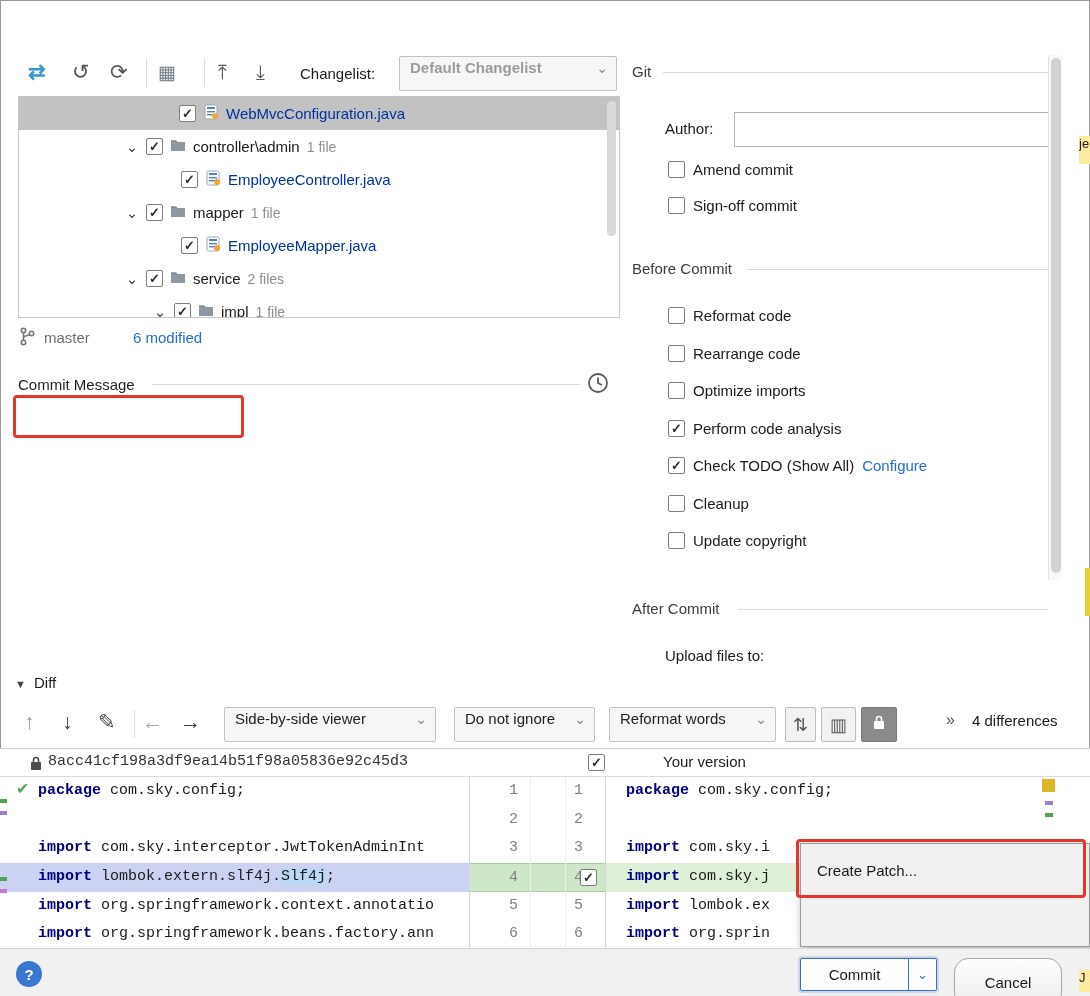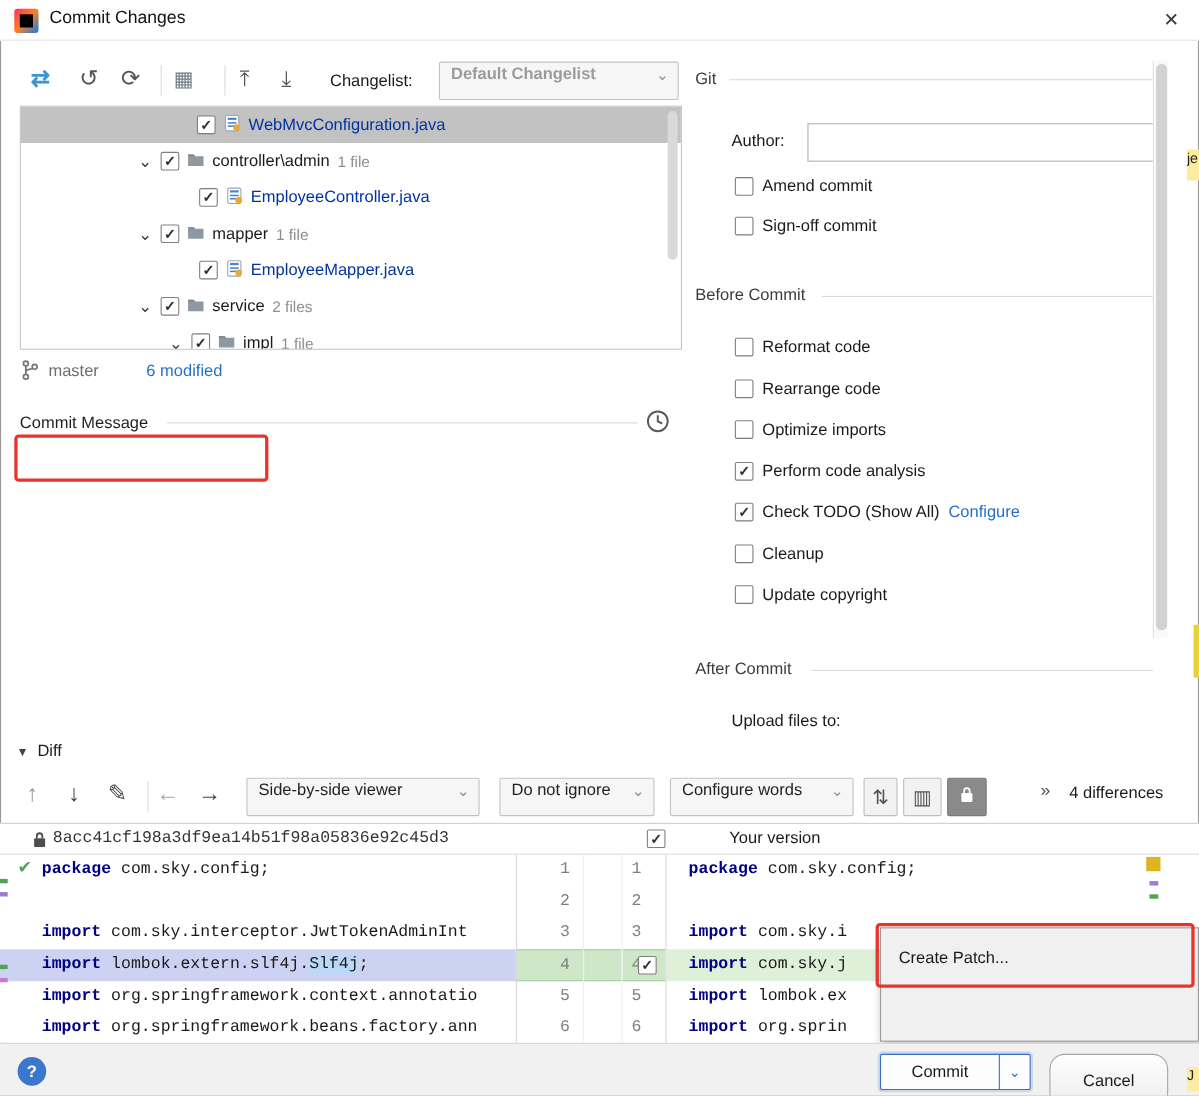--- a/index.html
+++ b/index.html
@@ -75,25 +75,20 @@
   .commitbtn .main{flex:1;display:flex;align-items:center;justify-content:center;color:#1a1a1a}
   .commitbtn .arrow{width:28px;border-left:1px solid #3a70c0;display:flex;align-items:center;justify-content:center;color:#3a70c0;font-size:13px}
   .cancelbtn{position:absolute;left:954px;top:958px;width:108px;height:49px;border:1px solid #a6a6a6;background:linear-gradient(#fefefe,#ededed);display:flex;align-items:center;justify-content:center;border-radius:14px;cursor:pointer;color:#1a1a1a}
   .frag{position:absolute;background:#fdeb9f;overflow:hidden;font-size:13px;color:#222;line-height:15px}
 </style>
 </head>
 <body>
 
 <div class="win">
 
-  <div class="titlebar">
-    <div class="app-logo"></div>
-    <div class="wtitle">Commit Changes</div>
-    <div class="wclose">✕</div>
-  </div>
 
   <span class="ic" style="left:28px;top:59px;color:#3a95d0;font-weight:bold">⇄</span>
   <span class="ic" style="left:72px;top:59px">↺</span>
   <span class="ic" style="left:110px;top:59px">⟳</span>
   <div class="vsep" style="left:146px;top:59px"></div>
   <span class="ic" style="left:158px;top:60px;color:#6f7b85;font-size:19px">▦</span>
   <div class="vsep" style="left:204px;top:59px"></div>
   <span class="ic" style="left:218px;top:59px;font-size:20px">⤒</span>
   <span class="ic" style="left:256px;top:59px;font-size:20px">⤓</span>
   <span class="seclabel" style="left:300px;top:65px;color:#1a1a1a">Changelist:</span>
@@ -293,21 +288,21 @@
   <span class="ic" style="left:180px;top:709px;color:#3f3f3f">→</span>
   <div class="ddl" style="left:224px;top:707px;width:212px">
     <span class="lab">Side-by-side viewer</span>
     <span class="chev">⌄</span>
   </div>
   <div class="ddl" style="left:454px;top:707px;width:141px">
     <span class="lab">Do not ignore</span>
     <span class="chev">⌄</span>
   </div>
   <div class="ddl" style="left:609px;top:707px;width:167px">
-    <span class="lab">Configure words</span>
+    <span class="lab">Reformat words</span>
     <span class="chev">⌄</span>
   </div>
   <div class="iconbtn" style="left:785px;top:707px;width:31px">
       <span>⇅</span>
     </div>
   <div class="iconbtn" style="left:821px;top:707px;width:35px">
       <span>▥</span>
     </div>
   <div class="iconbtn darkbtn" style="left:861px;top:707px;width:36px">
     <span><svg width="12" height="15" viewBox="0 0 12 15">

